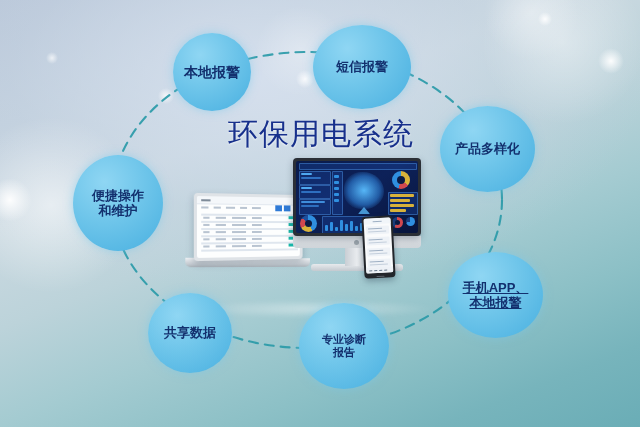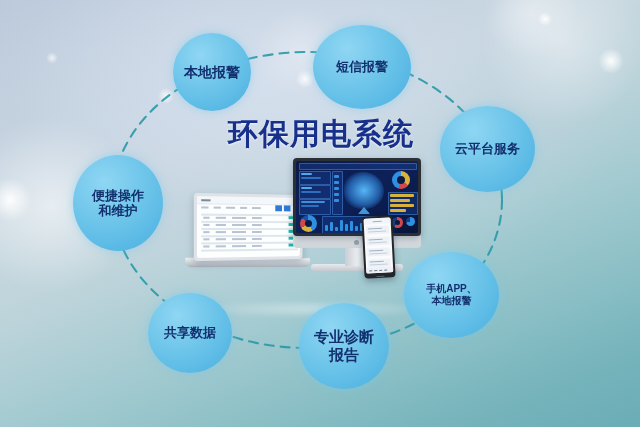--- a/index.html
+++ b/index.html
@@ -30,21 +30,21 @@
     display:flex;align-items:center;justify-content:center;
     text-align:center;line-height:1.18;
     color:#13306e;font-weight:700;
     background:radial-gradient(circle at 35% 28%, #8fd6f3 0%, #6ec5ea 45%, #57b8e4 78%, #4fb2e0 100%);
     box-shadow:0 0 10px rgba(120,200,235,.55);
   }
   .bubble span{display:block;padding:0 4px;}
 
   
   #title{
-    position:absolute;font-weight:700;color:#17308c;
+    position:absolute;font-weight:400;color:#17308c;
     letter-spacing:1px;white-space:nowrap;
     text-shadow:0 1px 2px rgba(255,255,255,.75);
   }
 
   
   #devices{position:absolute;left:183px;top:158px;width:260px;height:160px;}
 
   
   .mon-body{
     position:absolute;left:110px;top:0;width:128px;height:78px;
@@ -275,31 +275,31 @@
 
   <div class="bubble" style="left:173px;top:33px;width:78px;height:78px;font-size:14px;">
     <span><em style="font-style:normal">本地报警</em></span>
   </div>
 
   <div class="bubble" style="left:313px;top:25px;width:98px;height:84px;font-size:13px;">
     <span><em style="font-style:normal">短信报警</em></span>
   </div>
 
   <div class="bubble" style="left:440px;top:106px;width:95px;height:86px;font-size:13px;">
-    <span><em style="font-style:normal">云平台服务</em></span>
-  </div>
-
-  <div class="bubble" style="left:404px;top:252px;width:95px;height:86px;font-size:10px;">
+    <span><em style="font-style:normal">产品多样化</em></span>
+  </div>
+
+  <div class="bubble" style="left:448px;top:252px;width:95px;height:86px;font-size:13px;text-decoration:underline;">
     <span>
       <em style="font-style:normal;display:block">手机APP、</em>
       <em style="font-style:normal;display:block">本地报警</em>
     </span>
   </div>
 
-  <div class="bubble" style="left:299px;top:303px;width:90px;height:86px;font-size:15px;">
+  <div class="bubble" style="left:299px;top:303px;width:90px;height:86px;font-size:11px;">
     <span>
       <em style="font-style:normal;display:block">专业诊断</em>
       <em style="font-style:normal;display:block">报告</em>
     </span>
   </div>
 
   <div class="bubble" style="left:73px;top:155px;width:90px;height:96px;font-size:13px;">
     <span>
       <em style="font-style:normal;display:block">便捷操作</em>
       <em style="font-style:normal;display:block">和维护</em>

